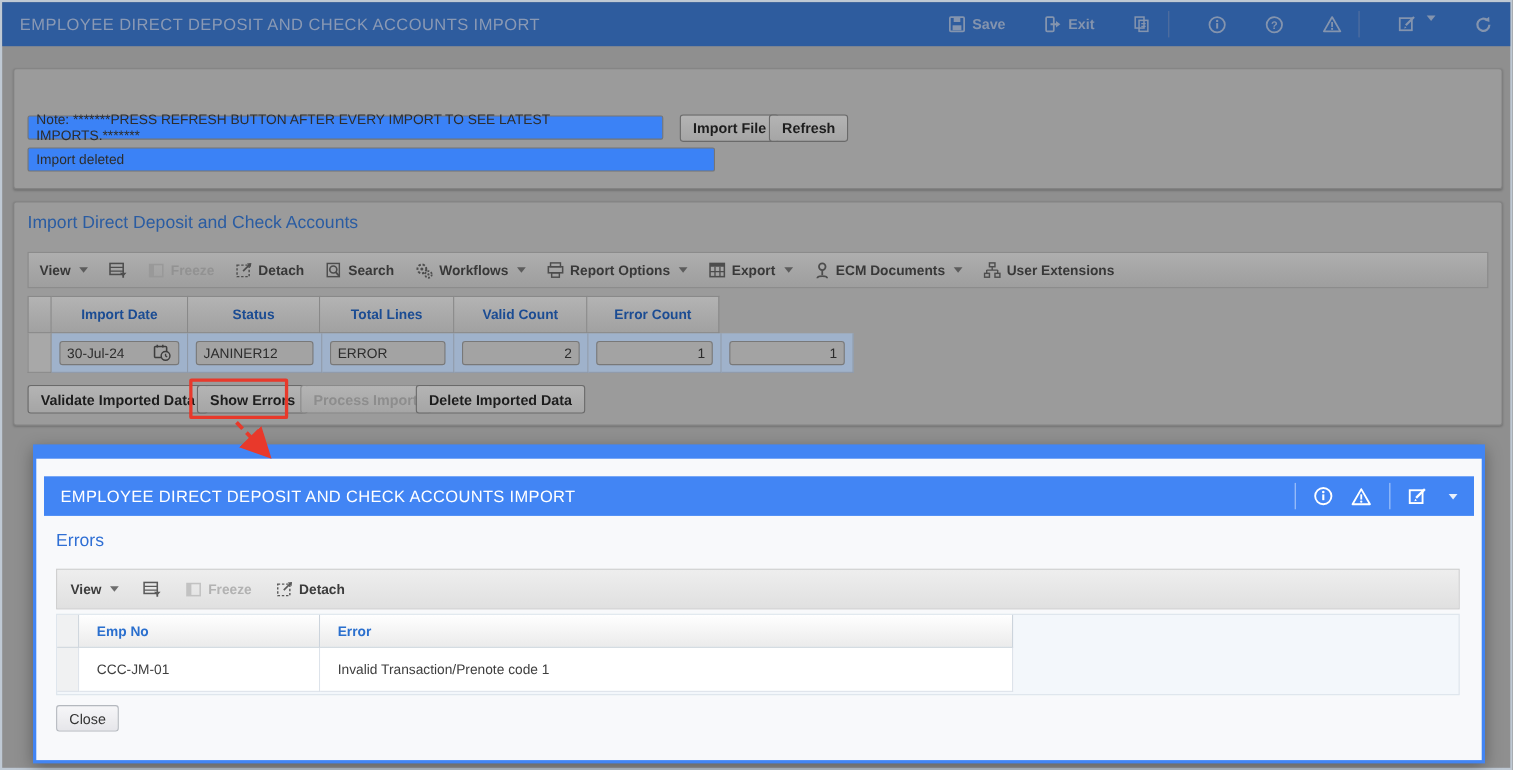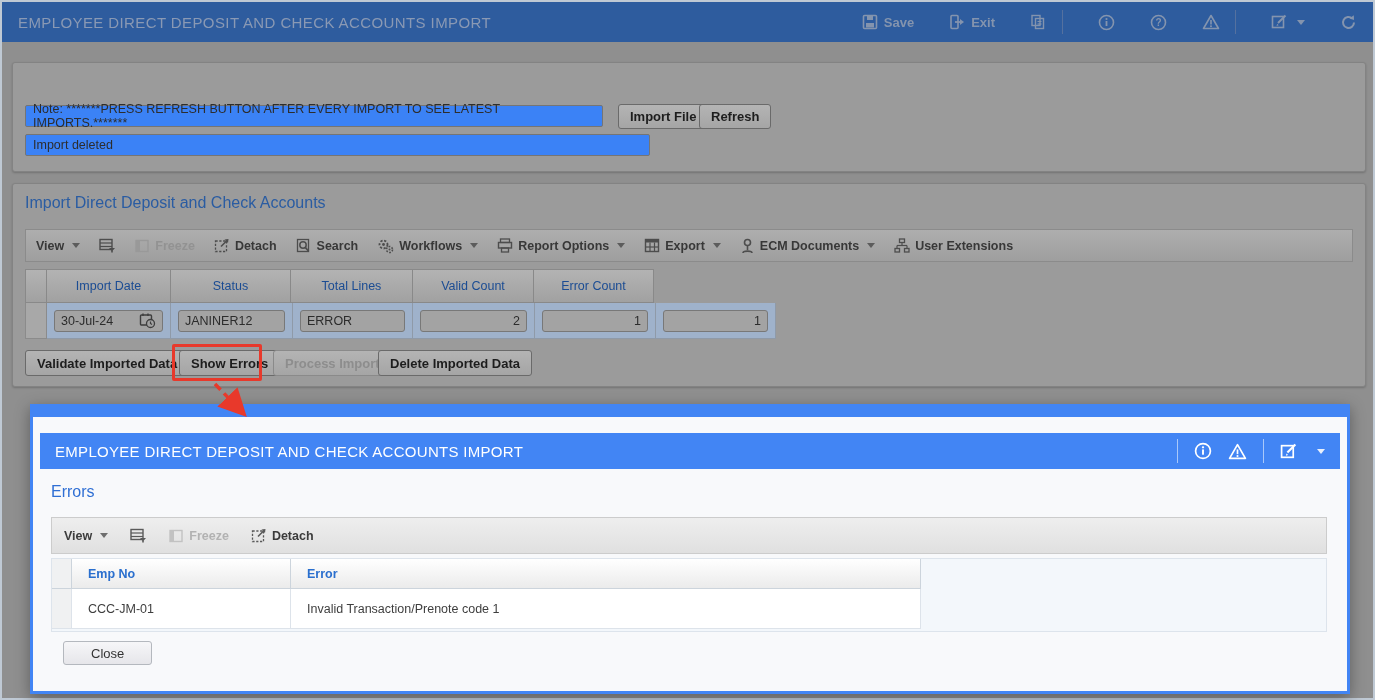--- a/index.html
+++ b/index.html
@@ -5,21 +5,21 @@
   * { box-sizing: border-box; margin: 0; padding: 0; }
   html,body { width:1375px; height:700px; }
   body { font-family:"Liberation Sans", sans-serif; background:#8f8f8f; position:relative; overflow:hidden; }
   .frame { position:absolute; inset:0; border:2px solid #bfc9d4; }
 
   
   .top-bar { position:absolute; left:0; top:0; right:0; height:40px; background:#2e5c9e;
              display:flex; align-items:center; padding:0 16px; }
   .top-title { color:#8a99b4; font-size:15px; letter-spacing:.4px; font-weight:400; }
   .tb-right { margin-left:auto; display:flex; align-items:center; gap:15px; color:#8494ae; }
-  .tb-item { display:flex; align-items:center; gap:6px; font-size:13px; font-weight:bold; cursor:default;padding-left:20px; }
+  .tb-item { display:flex; align-items:flex-start; gap:6px; font-size:13px; font-weight:bold; cursor:default;padding-left:20px; }
   .tb-sep { width:1px; height:24px; background:#55719f; }
   .icon { display:inline-flex; }
 
   
   .panel { position:absolute; left:10px; width:1354px; background:#9b9b9b; border:1px solid #838383;
            border-radius:3px; box-shadow:0 1px 2px rgba(0,0,0,.2); }
   .panel-note { top:60px; height:110px; }
   .panel-import { top:181px; height:204px; }
 
   .field { background:#3b82f6; border:1px solid #757575; border-radius:2px; color:#2d2d2d;
@@ -40,21 +40,21 @@
   .tbr-item.disabled { color:#929292; }
   .tbr-item.disabled .icon { color:#999; }
   .caret { width:0; height:0; border-left:4px solid transparent; border-right:4px solid transparent;
            border-top:5px solid #5c5c5c; margin-left:3px; }
   .caret.lt { border-top-color:#e9f0fb; }
 
   
   .grid { position:absolute; display:flex; flex-direction:column; font-size:12.5px; }
   .grid-hrow { display:flex; height:34px; }
   .grid-hcell { background:linear-gradient(#b3b3b3,#a1a1a1); border:1px solid #898989; border-left:none;
-                color:#1b4c93; font-weight:normal; display:flex; align-items:center; justify-content:center; }
+                color:#1b4c93; font-weight:bold; display:flex; align-items:center; justify-content:center; }
   .grid-hcell:first-child { border-left:1px solid #898989; }
   .grid-drow { display:flex; height:36px; }
   .grid-dcell { background:#9fb2cb; border:1px solid #8f9aa8; border-top:none; border-left:none;
                 display:flex; align-items:center; justify-content:center; }
   .rowhdr-dim { background:#a8a8a8 !important; border:1px solid #8b8b8b; border-top:none; }
   .cell-input { background:#a3a3a3; border:1px solid #787878; border-radius:3px; height:22px;
                 color:#2c2c2c; display:flex; align-items:center; padding:0 6px; width:calc(100% - 14px); }
   .cell-input.num { justify-content:flex-end; }
   .dp-box { margin-left:auto; display:flex; align-items:center; color:#3e3e3e; }
 
@@ -86,23 +86,23 @@
                 background:#f3f7fb; border:1px solid #dde4ec; }
   .egrid { display:flex; flex-direction:column; font-size:12.5px; width:869px; }
   .egrid-hrow { display:flex; height:30px; }
   .egrid-hcell { background:linear-gradient(#ffffff,#ebebeb); border-right:1px solid #ccd4dc;
                  border-bottom:1px solid #ccd4dc; color:#2a6fce; font-weight:bold;
                  display:flex; align-items:center; padding:0 16px; }
   .egrid-drow { display:flex; height:40px; }
   .egrid-dcell { background:#ffffff; border-right:1px solid #dde3ea; border-bottom:1px solid #dde3ea;
                  color:#3e3e3e; display:flex; align-items:center; padding:0 16px; }
   .erowhdr { background:#f0f1f2 !important; padding:0 !important; }
-  .btn-lt { position:absolute; left:18px; top:224px; height:24px; padding:0 27px;
+  .btn-lt { position:absolute; left:18px; top:224px; height:24px; padding:0 11px;
             background:linear-gradient(#f6f6f8,#e6e6ea); border:1px solid #b4b8be; border-radius:3px;
-            color:#333; font-size:13px; display:inline-flex; align-items:center; cursor:default;margin-left:12px; }
+            color:#333; font-size:13px; display:inline-flex; align-items:center; cursor:default; }
 
   .abs { position:absolute; }
 </style>
 </head>
 <body>
 
 <div class="frame">
 
   <div class="top-bar">
     <span class="top-title">EMPLOYEE DIRECT DEPOSIT AND CHECK ACCOUNTS IMPORT</span>

